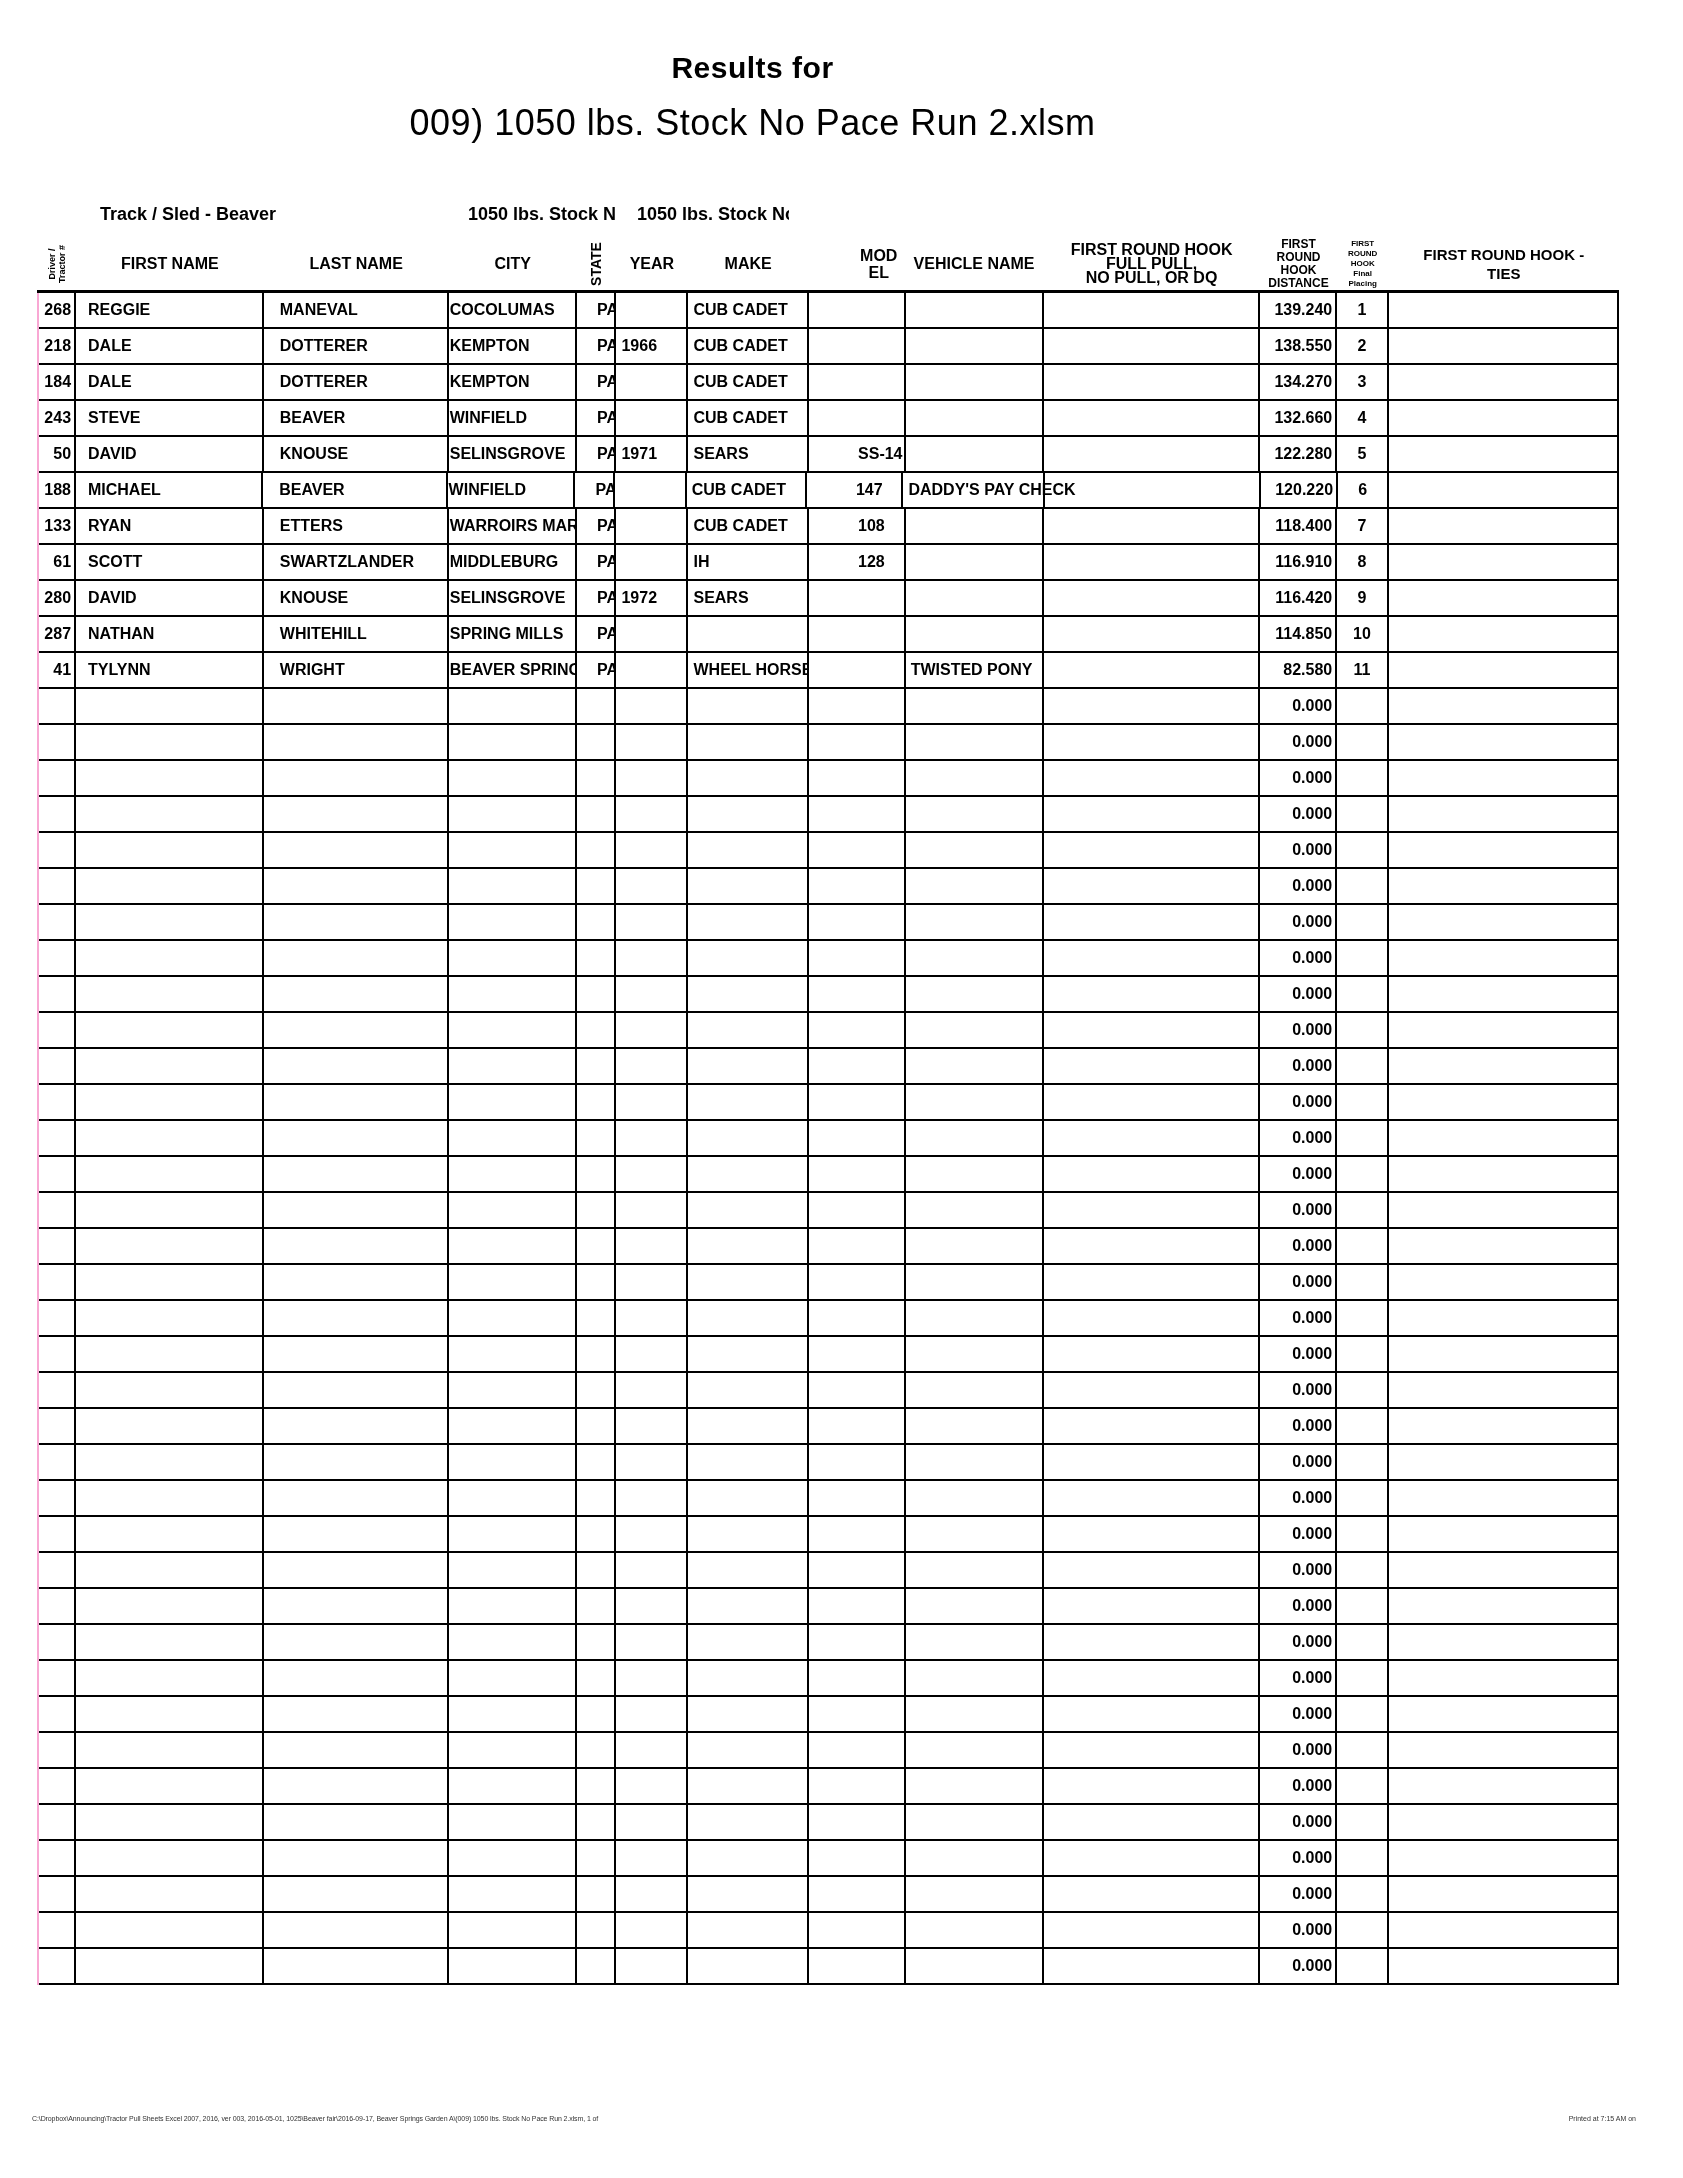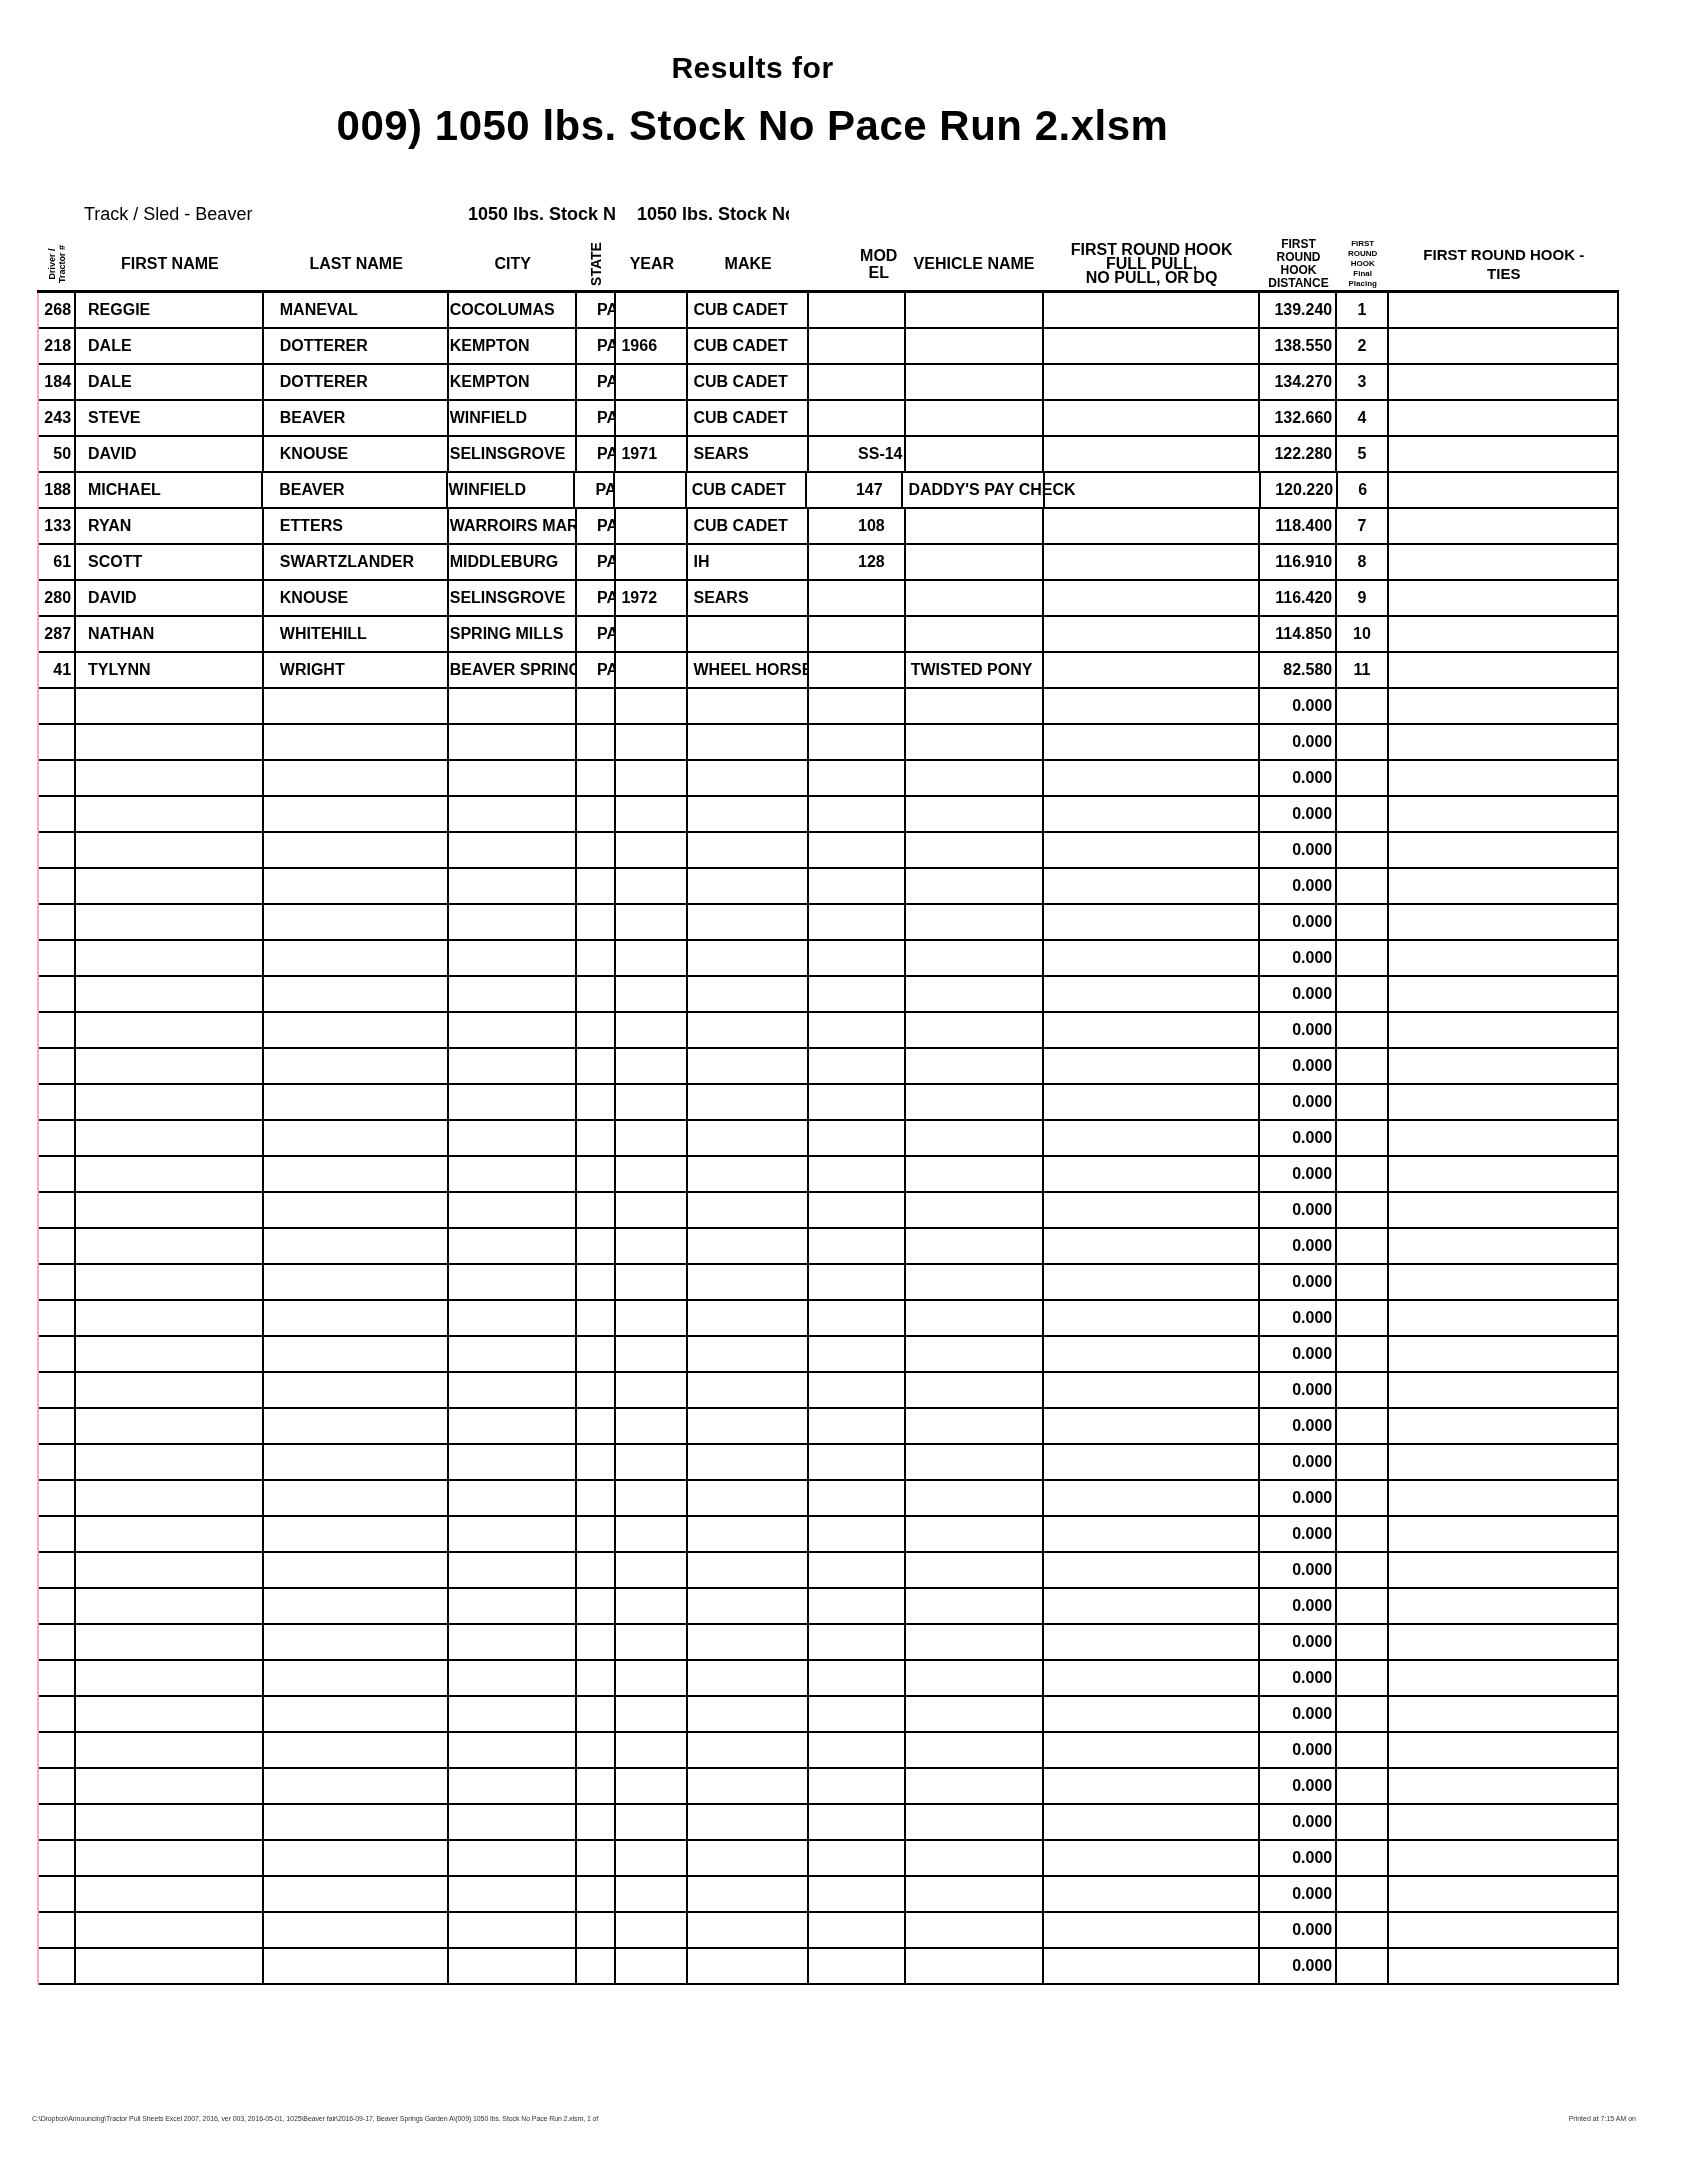--- a/index.html
+++ b/index.html
@@ -1,21 +1,21 @@
 <!DOCTYPE html>
 <html><head>
 <meta charset="utf-8">
 <style>
   html,body{margin:0;padding:0;background:#fff;}
   .page{position:relative;width:1683px;height:2178px;background:#fff;overflow:hidden;
         font-family:"Liberation Sans",sans-serif;color:#000;}
   .title-block{position:absolute;top:0;left:0;width:1505px;text-align:center;}
   .title1{margin-top:51px;font-size:30px;font-weight:700;letter-spacing:0.5px;}
-  .title2{margin-top:17px;font-size:42px;font-weight:700;letter-spacing:0.5px;}
-  .track{position:absolute;left:84px;top:204px;font-size:18px;font-weight:400;white-space:nowrap;}
+  .title2{margin-top:17px;font-size:36px;font-weight:400;letter-spacing:0.5px;}
+  .track{position:absolute;left:100px;top:204px;font-size:18px;font-weight:700;white-space:nowrap;}
   .cls-left{position:absolute;left:468px;top:204px;width:161px;font-size:18px;font-weight:700;
             white-space:nowrap;overflow:hidden;}
   .cls-right{position:absolute;left:637px;top:204px;width:152px;font-size:18px;font-weight:700;
             white-space:nowrap;overflow:hidden;}
   .table{position:absolute;top:238px;left:37px;width:1582px;}
   .thead{display:flex;height:55px;border-bottom:3px solid #000;padding-left:2px;box-sizing:border-box;}
   .hcell{display:flex;align-items:center;justify-content:center;text-align:center;
          font-weight:700;font-size:16px;box-sizing:border-box;position:relative;overflow:visible;}
   .h7{font-size:16px;line-height:17px;white-space:pre-line;}
   .h9{font-size:16px;line-height:14px;white-space:pre-line;}

